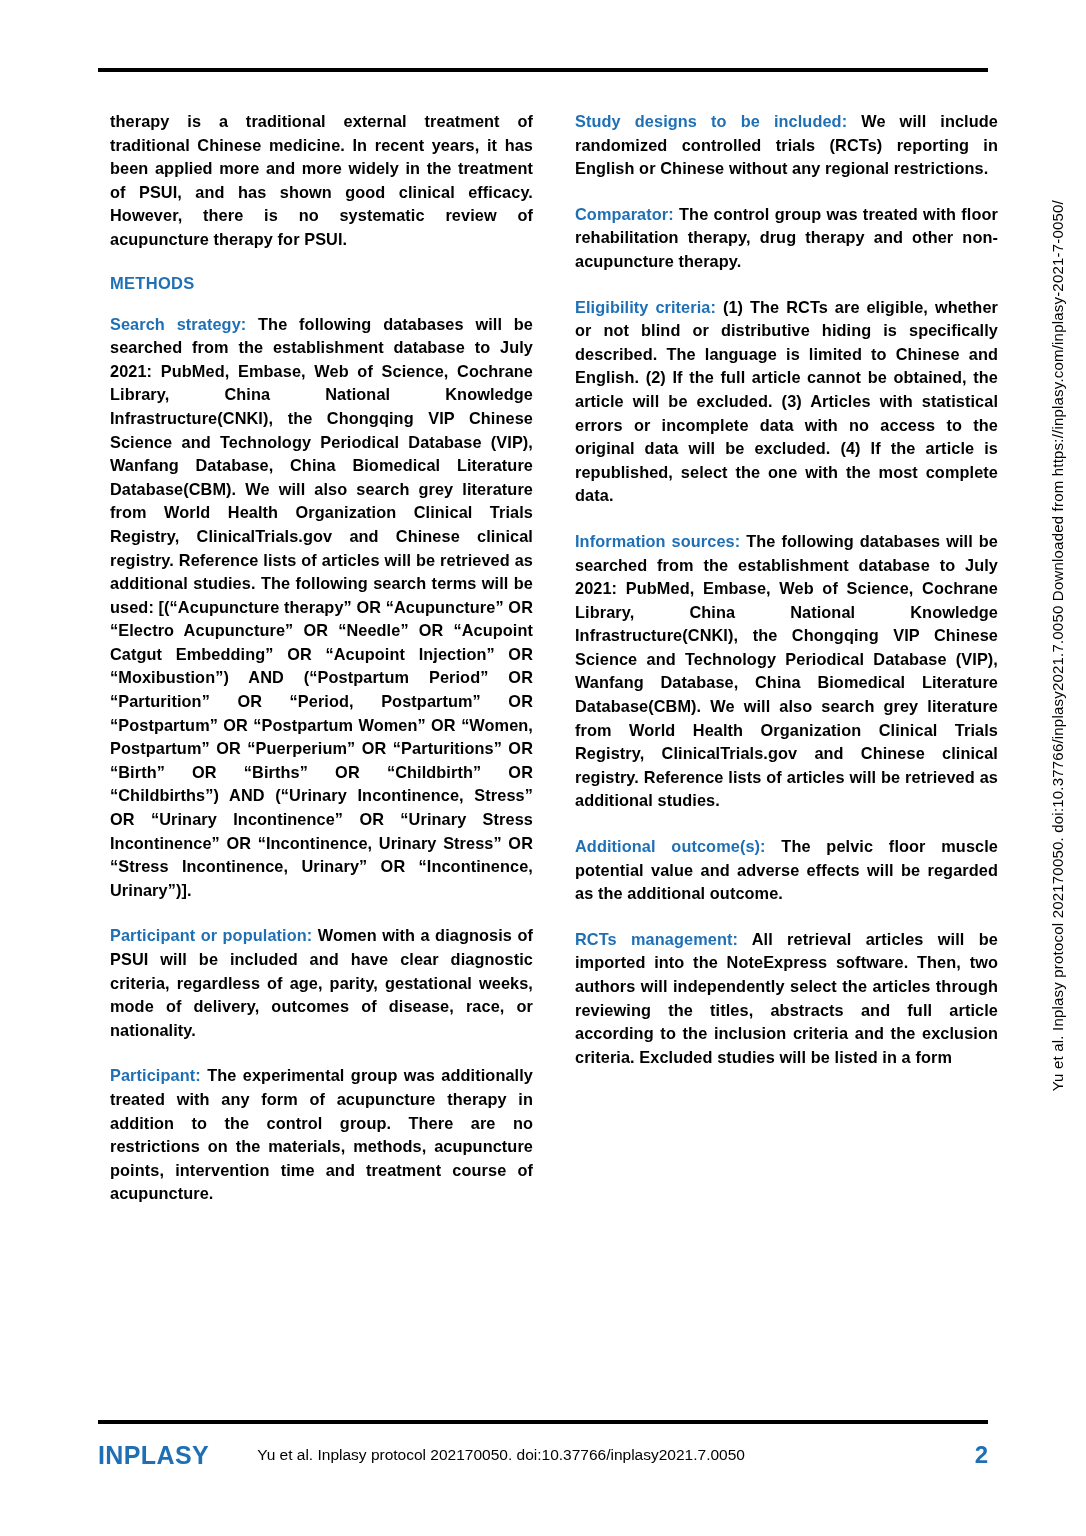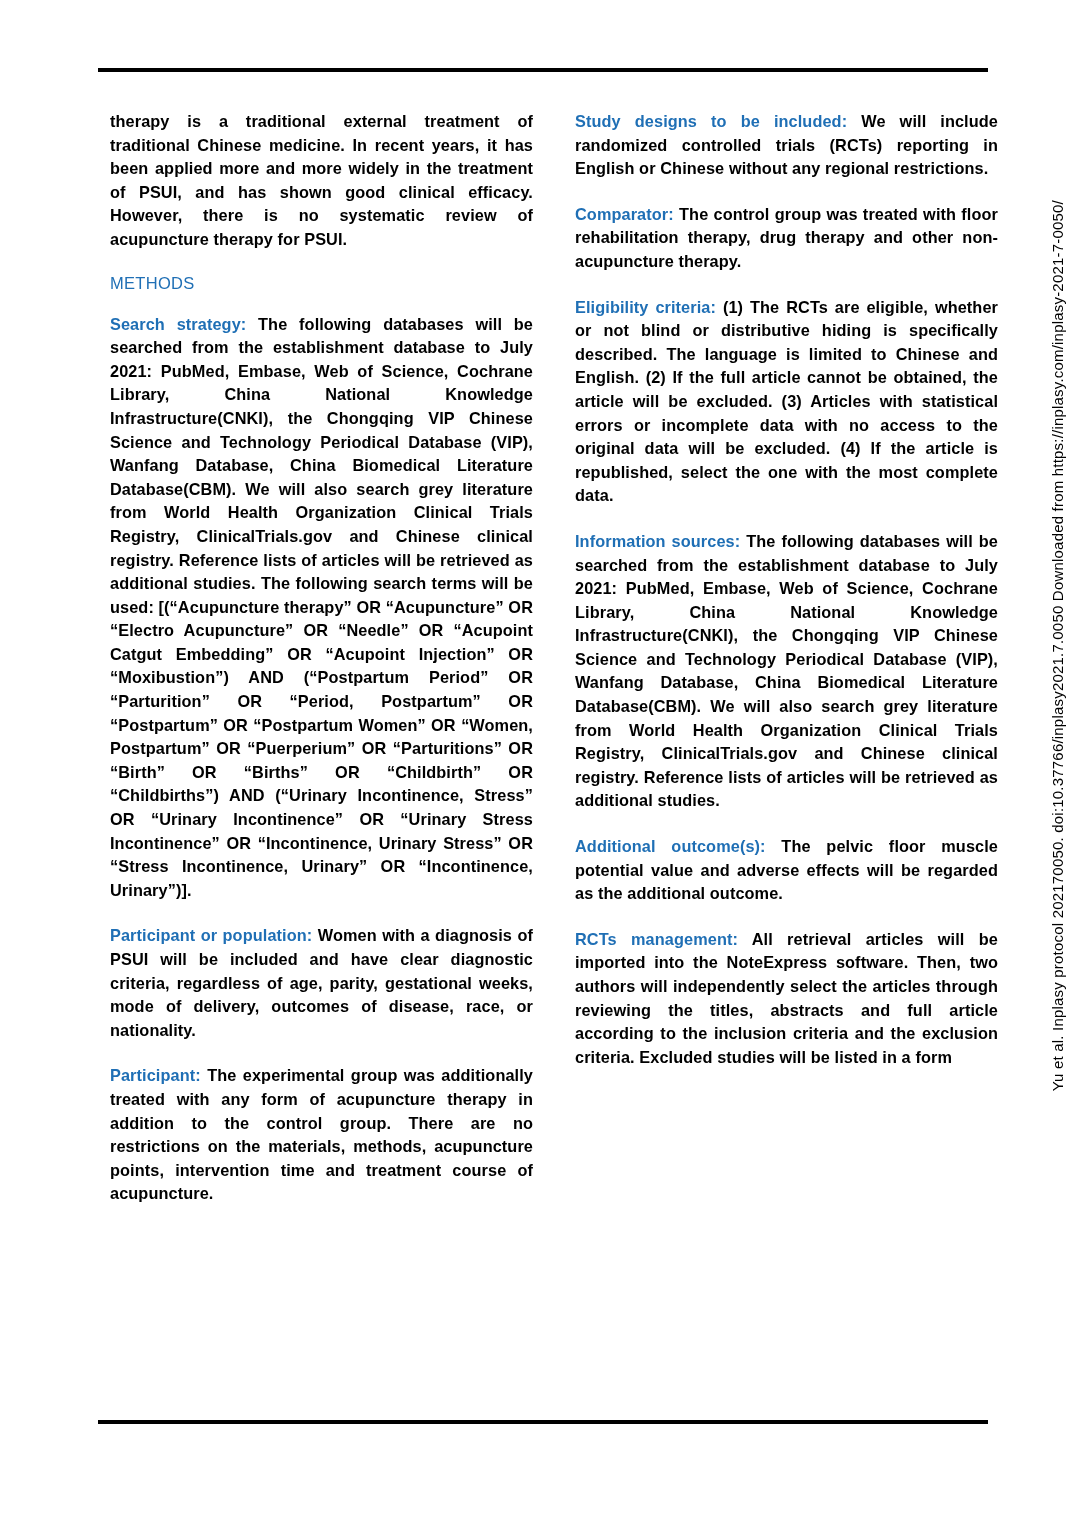--- a/index.html
+++ b/index.html
@@ -60,21 +60,21 @@
   }
   p.para.last {
     margin-bottom: 0;
   }
   .lbl {
     color: #1f6fb5;
   }
   .sect-head {
     margin: 0 0 20px 0;
     font-size: 16.5px;
-    font-weight: normal;
+    font-weight: bold;
     color: #1f6fb5;
     letter-spacing: 0.3px;
   }
   .sidebar {
     position: absolute;
     right: 14px;
     top: 200px;
     width: 30px;
     height: 1120px;
     display: flex;
@@ -159,14 +159,19 @@
     </div>
 
   </div>
 
   <div class="sidebar">
     <span class="sidebar-text">Yu et al. Inplasy protocol 202170050. doi:10.37766/inplasy2021.7.0050 Downloaded from https://inplasy.com/inplasy-2021-7-0050/</span>
   </div>
 
   <div class="rule-bottom"></div>
 
+  <div class="footer">
+    <span class="brand">INPLASY</span>
+    <span class="footer-cite">Yu et al. Inplasy protocol 202170050. doi:10.37766/inplasy2021.7.0050</span>
+    <span class="page-num">2</span>
+  </div>
 
 </div>
 
 </body></html>

